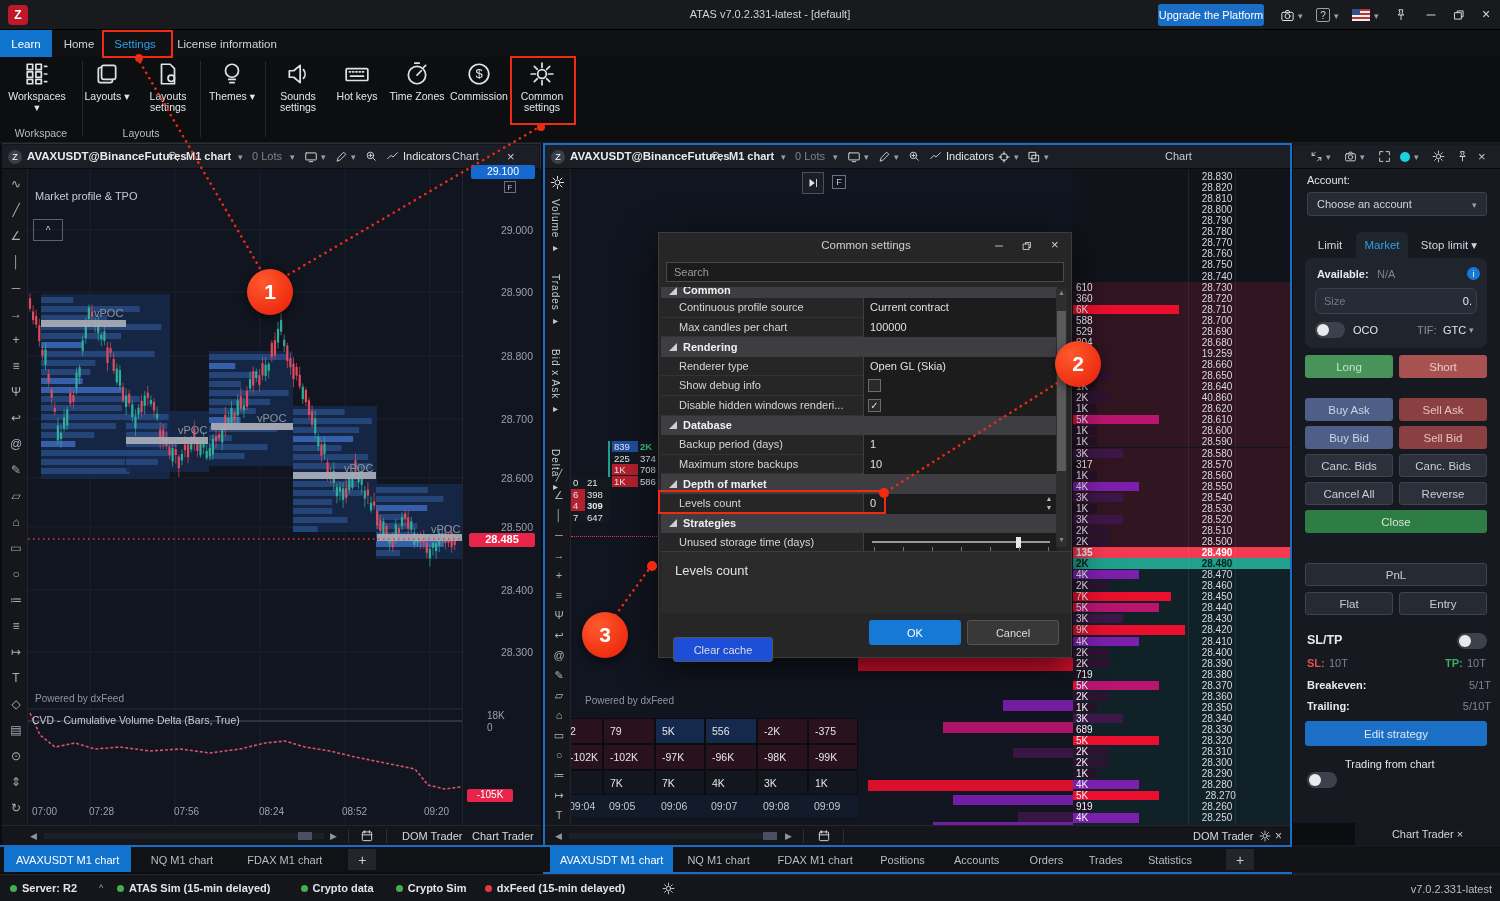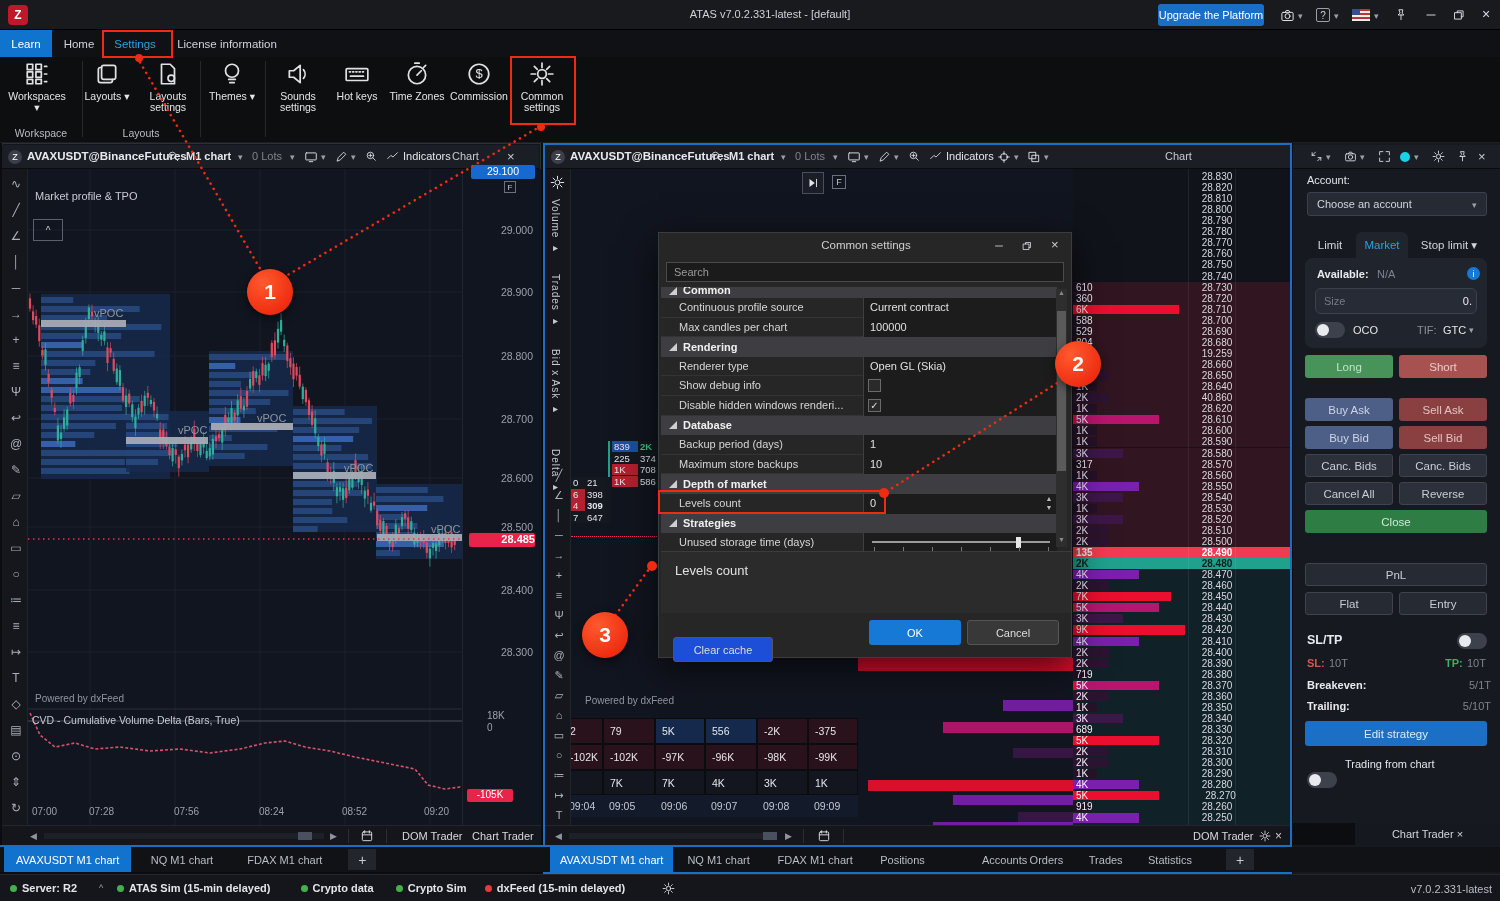--- a/index.html
+++ b/index.html
@@ -609,21 +609,21 @@
       <div class="a tt" style="left: 18px; top: 55px; width: 52px; height: 12px; color: rgb(154, 160, 172); font-size: 10.5px; text-align: right;">29.000</div>
       <div class="a tt" style="left: 18px; top: 117px; width: 52px; height: 12px; color: rgb(154, 160, 172); font-size: 10.5px; text-align: right;">28.900</div>
       <div class="a tt" style="left: 18px; top: 181px; width: 52px; height: 12px; color: rgb(154, 160, 172); font-size: 10.5px; text-align: right;">28.800</div>
       <div class="a tt" style="left: 18px; top: 244px; width: 52px; height: 12px; color: rgb(154, 160, 172); font-size: 10.5px; text-align: right;">28.700</div>
       <div class="a tt" style="left: 18px; top: 303px; width: 52px; height: 12px; color: rgb(154, 160, 172); font-size: 10.5px; text-align: right;">28.600</div>
       <div class="a tt" style="left: 18px; top: 352px; width: 52px; height: 12px; color: rgb(154, 160, 172); font-size: 10.5px; text-align: right;">28.500</div>
       <div class="a tt" style="left: 18px; top: 415px; width: 52px; height: 12px; color: rgb(154, 160, 172); font-size: 10.5px; text-align: right;">28.400</div>
       <div class="a tt" style="left: 18px; top: 477px; width: 52px; height: 12px; color: rgb(154, 160, 172); font-size: 10.5px; text-align: right;">28.300</div>
       <div class="a tt" style="left: 8px; top: -4px; width: 64px; height: 14px; background: rgb(21, 105, 207); color: rgb(255, 255, 255); font-size: 10.5px; text-align: center; border-radius: 2px;">29.100</div>
       <div class="a tt" style="left: 41px; top: 12px; width: 12px; height: 12px; border: 1px solid rgb(106, 112, 128); color: rgb(199, 202, 209); font-size: 8px; display: flex; align-items: center; justify-content: center;">F</div>
-      <div class="a tt" style="left: 6px; top: 364px; width: 66px; height: 14px; background: rgb(232, 36, 74); color: rgb(255, 255, 255); font-size: 11px; font-weight: bold; text-align: right; border-radius: 2px;">28.485</div>
+      <div class="a tt" style="left: 6px; top: 364px; width: 66px; height: 14px; background: rgb(232, 36, 74); color: rgb(255, 255, 255); font-size: 11px; font-weight: bold; text-align: center; border-radius: 2px;">28.485</div>
       <div class="a tt" style="left: 24px; top: 541px; width: 40px; height: 12px; color: rgb(154, 160, 172); font-size: 10px;">18K</div>
       <div class="a tt" style="left: 24px; top: 553px; width: 40px; height: 12px; color: rgb(154, 160, 172); font-size: 10px;">0</div>
       <div class="a tt" style="left: 4px; top: 620px; width: 46px; height: 13px; background: rgb(232, 36, 74); color: rgb(255, 255, 255); font-size: 10px; text-align: center; border-radius: 2px;">-105K</div>
     </div>
     <div class="a tt" style="left: 16px; top: 806px; width: 40px; height: 12px; color: rgb(154, 160, 172); font-size: 10px; margin-left: 16px;">07:00</div>
     <div class="a tt" style="left: 89px; top: 806px; width: 40px; height: 12px; color: rgb(154, 160, 172); font-size: 10px;">07:28</div>
     <div class="a tt" style="left: 174px; top: 806px; width: 40px; height: 12px; color: rgb(154, 160, 172); font-size: 10px;">07:56</div>
     <div class="a tt" style="left: 259px; top: 806px; width: 40px; height: 12px; color: rgb(154, 160, 172); font-size: 10px;">08:24</div>
     <div class="a tt" style="left: 342px; top: 806px; width: 40px; height: 12px; color: rgb(154, 160, 172); font-size: 10px;">08:52</div>
     <div class="a tt" style="left: 424px; top: 806px; width: 40px; height: 12px; color: rgb(154, 160, 172); font-size: 10px;">09:20</div>
@@ -1355,21 +1355,21 @@
     <div class="a" style="left: 0px; top: 845px; width: 1292px; height: 2px; background: rgb(27, 110, 198);"></div>
     <div class="a" style="left: 0px; top: 847px; width: 1500px; height: 25px; background: rgb(16, 18, 22);">
       <div class="a" style="left: 4px; top: 0px; height: 25px; padding: 0px 12px; display: flex; align-items: center; background: rgb(18, 115, 207); color: rgb(255, 255, 255);">AVAXUSDT M1 chart</div>
       <div class="a" style="left: 138.8px; top: 0px; height: 25px; padding: 0px 12px; display: flex; align-items: center; color: rgb(185, 189, 197);">NQ M1 chart</div>
       <div class="a" style="left: 235.2px; top: 0px; height: 25px; padding: 0px 12px; display: flex; align-items: center; color: rgb(185, 189, 197);">FDAX M1 chart</div>
       <div class="a tt" style="left: 348.4px; top: 2px; width: 28px; height: 21px; background: rgb(34, 37, 43); color: rgb(199, 202, 209); display: flex; align-items: center; justify-content: center; font-size: 14px;">+</div>
       <div class="a" style="left: 550px; top: 0px; height: 25px; padding: 0px 10px; display: flex; align-items: center; background: rgb(18, 115, 207); color: rgb(255, 255, 255);">AVAXUSDT M1 chart</div>
       <div class="a" style="left: 677.4px; top: 0px; height: 25px; padding: 0px 10px; display: flex; align-items: center; color: rgb(185, 189, 197);">NQ M1 chart</div>
       <div class="a" style="left: 767.6px; top: 0px; height: 25px; padding: 0px 10px; display: flex; align-items: center; color: rgb(185, 189, 197);">FDAX M1 chart</div>
       <div class="a" style="left: 870.2px; top: 0px; height: 25px; padding: 0px 10px; display: flex; align-items: center; color: rgb(185, 189, 197);">Positions</div>
-      <div class="a" style="left: 972px; top: 0px; height: 25px; padding: 0px 10px; display: flex; align-items: center; color: rgb(185, 189, 197);">Accounts</div>
+      <div class="a" style="left: 944px; top: 0px; height: 25px; padding: 0px 10px; display: flex; align-items: center; color: rgb(185, 189, 197);">Accounts</div>
       <div class="a" style="left: 1019.6px; top: 0px; height: 25px; padding: 0px 10px; display: flex; align-items: center; color: rgb(185, 189, 197);">Orders</div>
       <div class="a" style="left: 1078.8px; top: 0px; height: 25px; padding: 0px 10px; display: flex; align-items: center; color: rgb(185, 189, 197);">Trades</div>
       <div class="a" style="left: 1138px; top: 0px; height: 25px; padding: 0px 10px; display: flex; align-items: center; color: rgb(185, 189, 197);">Statistics</div>
       <div class="a tt" style="left: 1226px; top: 2px; width: 28px; height: 21px; background: rgb(34, 37, 43); color: rgb(199, 202, 209); display: flex; align-items: center; justify-content: center; font-size: 14px;">+</div>
     </div>
     <div class="a" style="left: 0px; top: 874px; width: 1500px; height: 27px; background: rgb(20, 22, 27); border-top: 1px solid rgb(35, 38, 44);">
       <div class="a" style="left: 10px; top: 10px; width: 7px; height: 7px; background: rgb(67, 177, 75); border-radius: 50%;"></div>
       <div class="a" style="left: 22px; top: 7px; height: 14px; color: rgb(227, 229, 233); font-weight: bold; font-size: 11px;">Server: R2</div>
       <div class="a tt" style="left: 99px; top: 8px; width: 10px; height: 12px; color: rgb(154, 160, 170); font-size: 9px;">^</div>
       <div class="a" style="left: 117px; top: 10px; width: 7px; height: 7px; background: rgb(67, 177, 75); border-radius: 50%;"></div>

